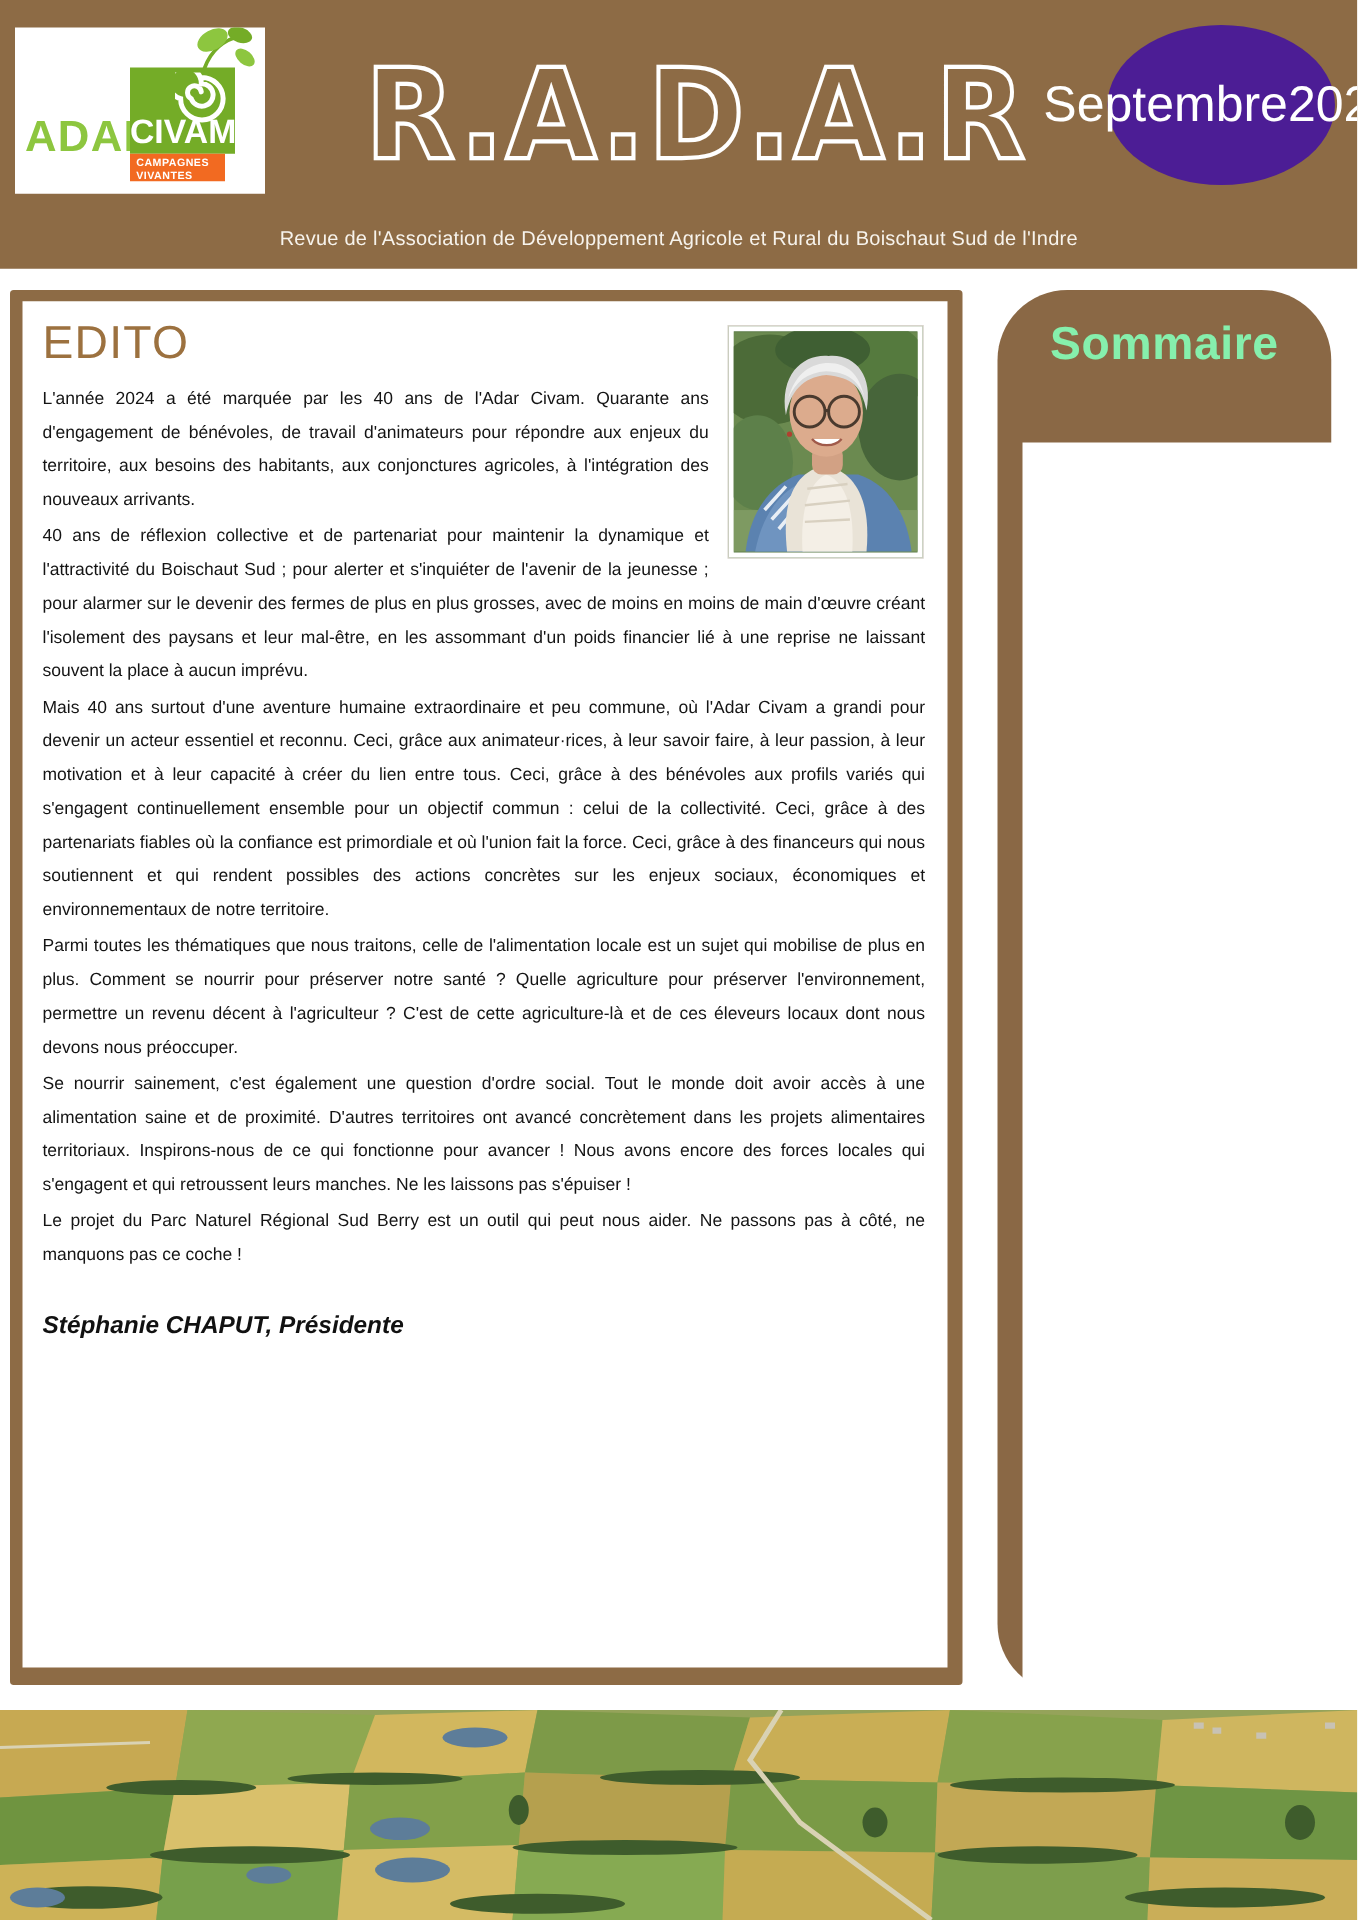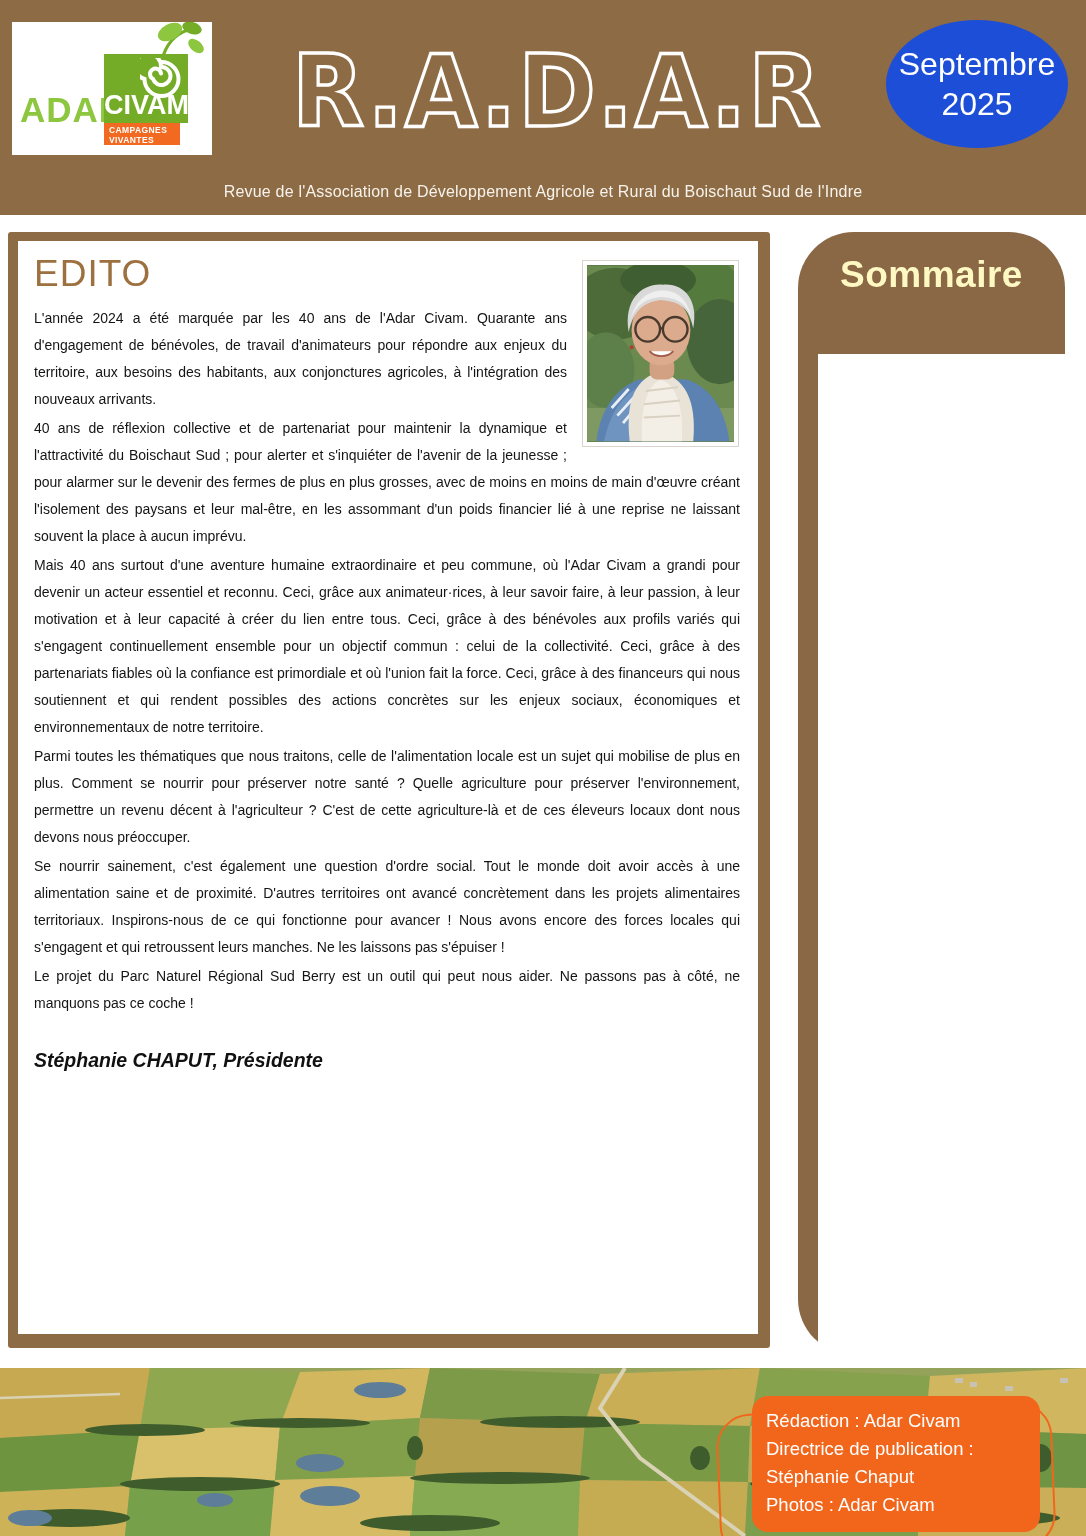--- a/index.html
+++ b/index.html
@@ -48,23 +48,23 @@
   .masthead-title{
     position:absolute;left:285px;top:18px;width:545px;height:140px;
   }
   .masthead-title text{
     font-family:"DejaVu Sans", sans-serif;
     font-weight:bold;
     fill:none;stroke:#ffffff;stroke-width:3.4px;
   }
   .issue-circle{
     position:absolute;right:18px;top:20px;width:182px;height:128px;
-    background:#1d4ed8;border-radius:50%;
-    display:flex;flex-direction:column;align-items:center;justify-content:center;
-    color:#ffffff;font-size:32px;line-height:40px;
+    background:#4c1d95;border-radius:50%;
+    display:flex;flex-direction:row;align-items:center;justify-content:center;
+    color:#ffffff;font-size:40px;line-height:40px;
   }
   .header-subtitle{
     position:absolute;left:0;bottom:14px;width:100%;
     text-align:center;color:#F7F3EC;font-size:16px;letter-spacing:.2px;
   }
 
   
   .edito-frame{
     position:absolute;left:8px;top:232px;width:762px;height:1116px;
     background:#ffffff;
@@ -95,21 +95,21 @@
   }
 
   
   .sommaire{
     position:absolute;left:798px;top:232px;width:267px;height:1123px;
     background:#8A6845;border-radius:56px;
     padding:22px 0 0 0;
     display:flex;flex-direction:column;
   }
   .sommaire-heading{
-    text-align:center;color:#fef9c3;
+    text-align:center;color:#86efac;
     font-size:37px;font-weight:bold;letter-spacing:.5px;
   }
   .sommaire-list{
     flex:1;
     display:flex;flex-direction:column;justify-content:space-between;
     padding:58px 26px 96px 20px;
   }
   .sommaire-item{
     text-align:right;color:#F6F1E9;
     font-size:21px;line-height:28px;
@@ -285,19 +285,14 @@
     <path d="M0 30 L120 26" stroke="#d9d2b4" stroke-width="2.5"></path>
 
     <g fill="#c8c2b4">
       <rect x="955" y="10" width="8" height="5"></rect>
         <rect x="970" y="14" width="7" height="5"></rect>
       <rect x="1005" y="18" width="8" height="5"></rect>
         <rect x="1060" y="10" width="8" height="5"></rect>
     </g>
   </svg>
 
-  <div class="credits-box">
-    <div>Rédaction : Adar Civam</div>
-    <div>Directrice de publication : Stéphanie Chaput</div>
-    <div>Photos :  Adar Civam</div>
-  </div>
 
 </div>
 
 </body></html>

